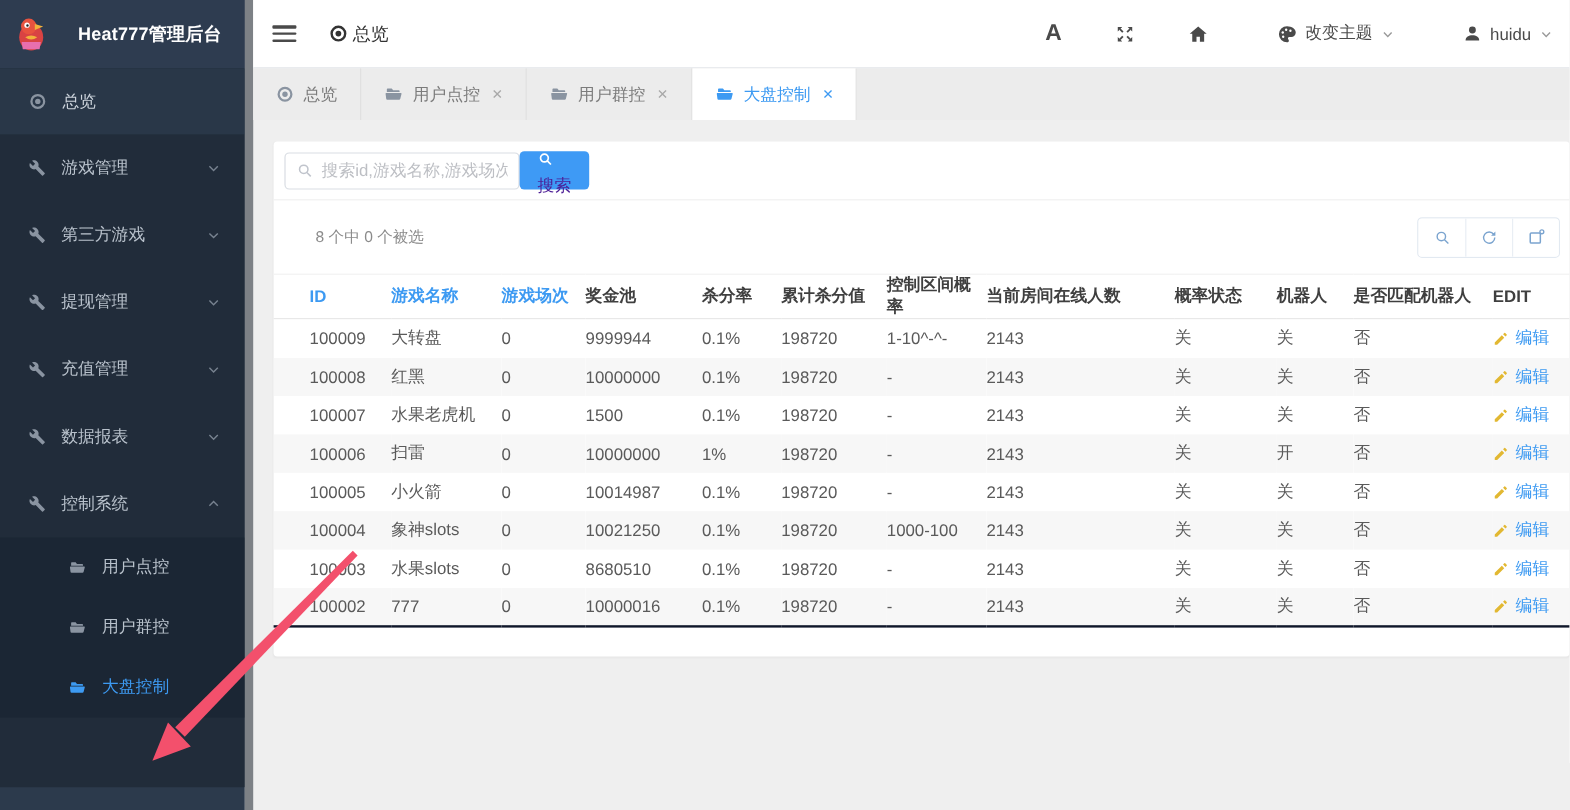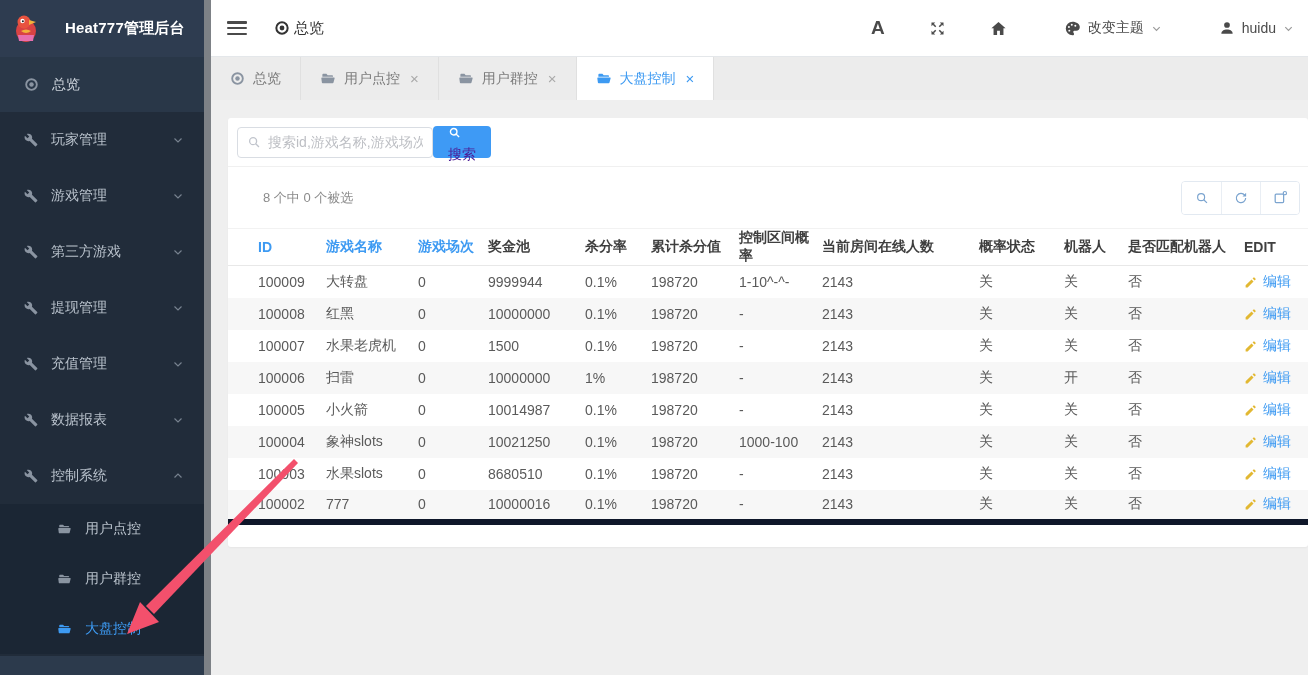--- a/index.html
+++ b/index.html
@@ -53,21 +53,21 @@
   .sel-text { color:#8b8b8b; font-size:13px; }
   .btn-group { margin-left:auto; display:flex; border:1px solid #e2e9f1; border-radius:4px; overflow:hidden; }
   .mini-btn { width:39px; height:32px; background:#fff; border:none; border-left:1px solid #e9eef4; display:flex; align-items:center; justify-content:center; color:#7ba4cf; cursor:pointer; }
   .mini-btn:first-child { border-left:none; }
 
   table { width:100%; border-collapse:collapse; table-layout:fixed; }
   thead th { text-align:left; font-size:14px; color:#3f3f3f; font-weight:bold; height:33px; border-top:1px solid #f2f2f2; border-bottom:1px solid #e8e8e8; }
   thead th.sortable { color:#3d9af2; cursor:pointer; }
   tbody td { font-size:14px; color:#5a5a5a; height:32px; overflow:hidden; white-space:nowrap; }
   tbody tr:nth-child(even) { background:#f7f7f7; }
-  tbody tr:last-child { border-bottom:6px solid #0f172a; }
+  tbody tr:last-child { border-bottom:2px solid #0f172a; }
   th:first-child, td:first-child { padding-left:30px; }
   .edit-link { color:#3d9af2; text-decoration:none; cursor:pointer; margin-left:6px; }
   .edit-cell-inner { display:flex; align-items:center; }
 
   
   .arrow-overlay { position:absolute; left:0; top:0; width:1308px; height:675px; pointer-events:none; z-index:50; }
 </style>
 </head>
 <body>
 
@@ -91,33 +91,20 @@
     <div class="nav-overview">
       <span class="icon side-icon">
         <svg width="15" height="15" viewBox="0 0 24 24">
             <circle cx="12" cy="12" r="8.5" fill="none" stroke="currentColor" stroke-width="3"></circle>
             <circle cx="12" cy="12" r="3.6" fill="currentColor"></circle>
           </svg>
       </span>
       <span>总览</span>
     </div>
 
-    <div class="nav-group">
-      <span class="icon side-icon">
-          <svg width="14" height="14" viewBox="0 0 24 24">
-            <path fill="currentColor" d="M22.7 19l-9.1-9.1c.9-2.3.4-5-1.5-6.9-2-2-5-2.4-7.4-1.3L9 6 6 9 1.6 4.7C.4 7.1.9 10.1 2.9 12.1c1.9 1.9 4.6 2.4 6.9 1.5l9.1 9.1c.4.4 1 .4 1.4 0l2.3-2.3c.5-.4.5-1.1.1-1.4z"></path>
-          </svg>
-        </span>
-      <span>玩家管理</span>
-      <span class="icon chev">
-          <svg width="12" height="12" viewBox="0 0 24 24">
-            <polyline points="5 9 12 16 19 9" fill="none" stroke="currentColor" stroke-width="2.4"></polyline>
-          </svg>
-        </span>
-    </div>
     <div class="nav-group">
       <span class="icon side-icon">
           <svg width="14" height="14" viewBox="0 0 24 24">
             <path fill="currentColor" d="M22.7 19l-9.1-9.1c.9-2.3.4-5-1.5-6.9-2-2-5-2.4-7.4-1.3L9 6 6 9 1.6 4.7C.4 7.1.9 10.1 2.9 12.1c1.9 1.9 4.6 2.4 6.9 1.5l9.1 9.1c.4.4 1 .4 1.4 0l2.3-2.3c.5-.4.5-1.1.1-1.4z"></path>
           </svg>
         </span>
       <span>游戏管理</span>
       <span class="icon chev">
           <svg width="12" height="12" viewBox="0 0 24 24">
             <polyline points="5 9 12 16 19 9" fill="none" stroke="currentColor" stroke-width="2.4"></polyline>

